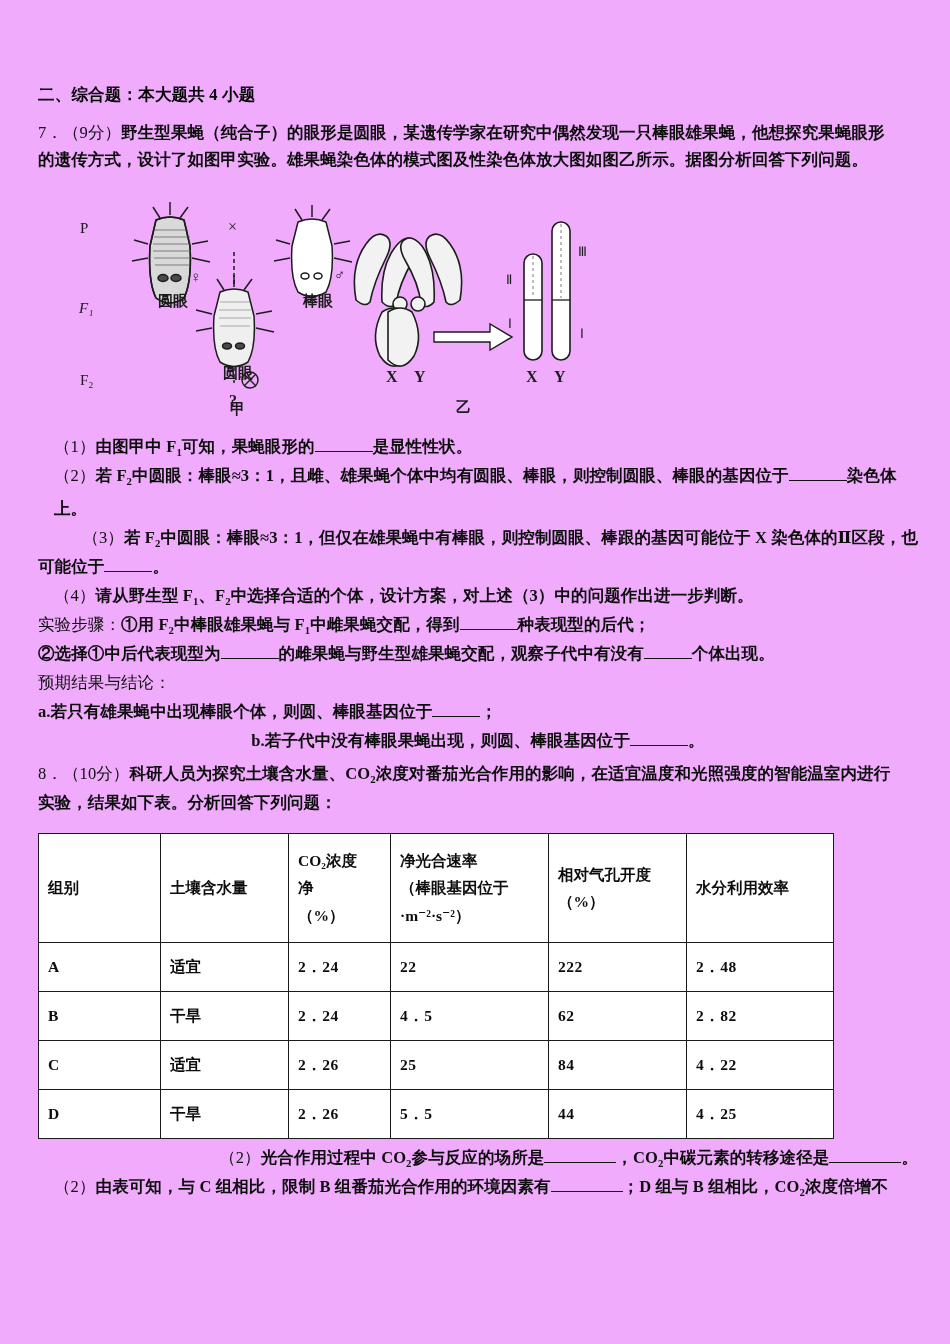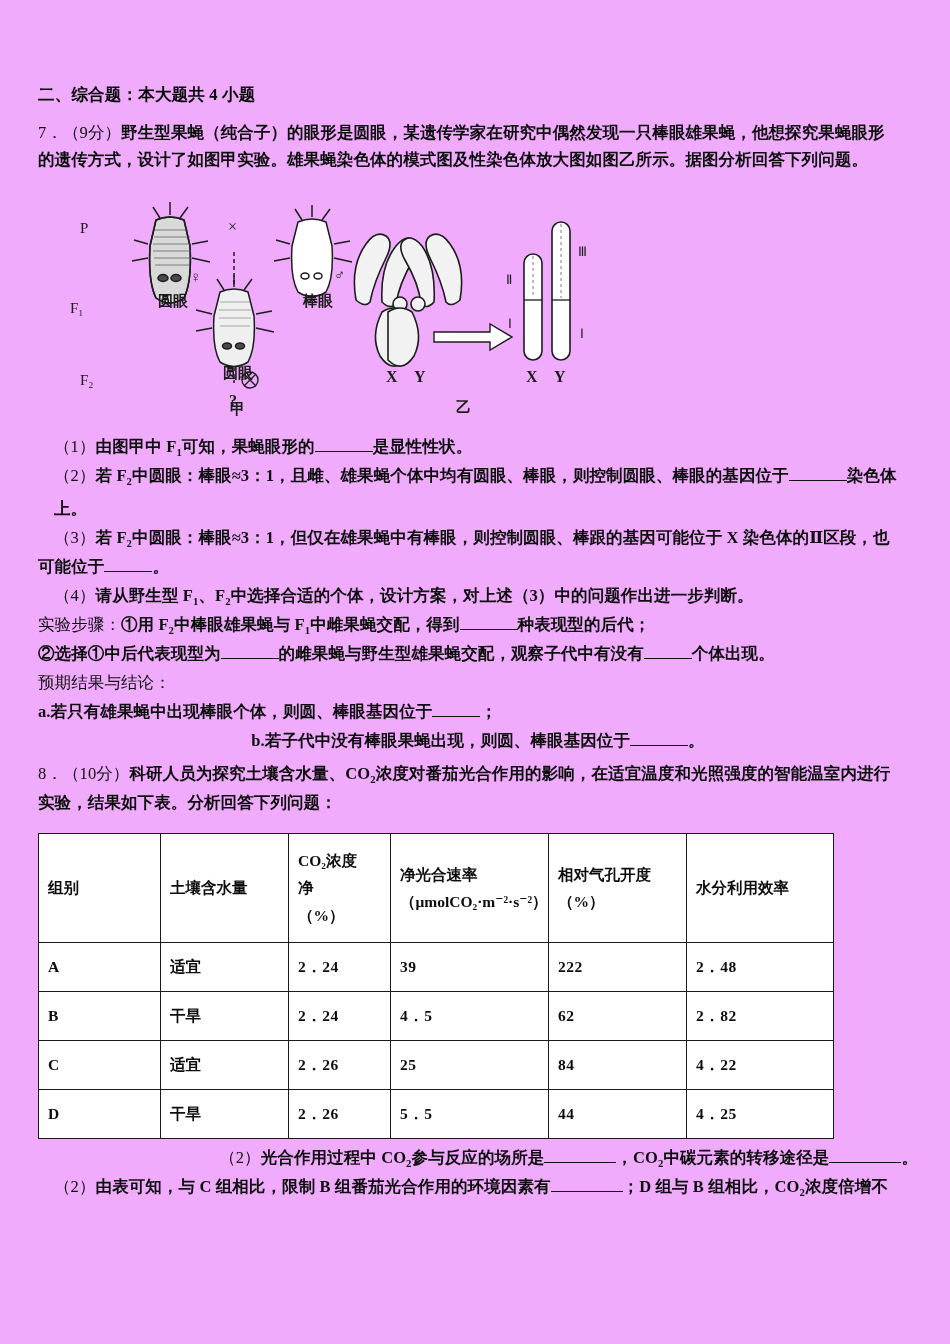--- a/index.html
+++ b/index.html
@@ -117,21 +117,21 @@
     <div class="sec-head">二、综合题：本大题共 4 小题</div>
 
     <div class="para" style="margin-top:10px;">
       <span>7．</span><span>（9分）</span><span class="bold">野生型果蝇（纯合子）的眼形是圆眼，某遗传学家在研究中偶然发现一只棒眼雄果蝇，他想探究果蝇眼形</span>
     </div>
     <div class="para bold" style="margin-top:-6px;">的遗传方式，设计了如图甲实验。雄果蝇染色体的模式图及性染色体放大图如图乙所示。据图分析回答下列问题。</div>
 
     <div class="figure-wrap">
 
       <div class="fig-label" style="left:42px; top:28px;">P</div>
-      <div class="fig-label" style="left:32px; top:108px;">F₁</div>
+      <div class="fig-label" style="left:41px; top:108px;font-style:italic;">F₁</div>
       <div class="fig-label" style="left:42px; top:180px;">F₂</div>
 
       <svg width="320" height="232" viewBox="0 0 320 232" style="position:absolute; left:60px; top:0;">
         <g fill="none" stroke="#1c1c1c" stroke-width="1.5" stroke-linejoin="round">
 
           <g>
             <path d="M58 28 q14 -6 28 0 l6 26 q2 36 -6 52 q-14 10 -28 0 q-8 -16 -6 -52 z" fill="#d9d9d9"></path>
             <path d="M58 28 q14 -6 28 0 l6 26 q2 36 -6 52 q-14 10 -28 0 q-8 -16 -6 -52 z" fill="none"></path>
 
             <path d="M62 26 l-7 -11 M72 23 l0 -13 M82 26 l8 -11"></path>
@@ -233,21 +233,21 @@
     </div>
 
     <div class="para" style="padding-left:16px;">
       <span>（1）</span><span class="bold">由图甲中 F<sub>1</sub>可知，果蝇眼形的</span><span class="blank b-md"></span><span class="bold">是显性性状。</span>
     </div>
 
     <div class="para" style="padding-left:16px; margin-top:-4px;">
       <span>（2）</span><span class="bold">若 F<sub>2</sub>中圆眼：棒眼≈3：1，且雌、雄果蝇个体中均有圆眼、棒眼，则控制圆眼、棒眼的基因位于</span><span class="blank b-md"></span><span class="bold">染色体上。</span>
     </div>
 
-    <div class="para" style="padding-left:16px; margin-top:-4px;">
+    <div class="para" style="padding-left:16px; margin-top:-4px;text-align:right;">
       <span>（3）</span><span class="bold">若 F<sub>2</sub>中圆眼：棒眼≈3：1，但仅在雄果蝇中有棒眼，则控制圆眼、棒跟的基因可能位于 X 染色体的Ⅱ区段，也</span>
     </div>
     <div class="para" style="margin-top:-4px;">
       <span class="bold">可能位于</span><span class="blank b-sm"></span><span class="bold">。</span>
     </div>
 
     <div class="para" style="padding-left:16px; margin-top:-4px;">
       <span>（4）</span><span class="bold">请从野生型 F<sub>1</sub>、F<sub>2</sub>中选择合适的个体，设计方案，对上述（3）中的问题作出进一步判断。</span>
     </div>
 
@@ -291,37 +291,37 @@
           <th>
             <span>土壤含水量</span>
           </th>
           <th class="th-multiline">
             <div>CO₂浓度</div>
             <div>净</div>
             <div>（%）</div>
           </th>
           <th class="th-multiline">
             <div>净光合速率</div>
-            <div>（μmolCO₂·m⁻²·s⁻²）</div>
+            <div>（棒眼基因位于·m⁻²·s⁻²）</div>
           </th>
           <th class="th-multiline">
             <div>相对气孔开度</div>
             <div>（%）</div>
           </th>
           <th>
             <span>水分利用效率</span>
           </th>
         </tr>
       </thead>
       <tbody>
         <tr>
           <td class="num-sp">A</td>
           <td>适宜</td>
           <td class="num-sp">2．24</td>
-          <td class="num-sp">39</td>
+          <td class="num-sp">22</td>
           <td class="num-sp">222</td>
           <td class="num-sp">2．48</td>
         </tr>
         <tr>
           <td class="num-sp">B</td>
           <td>干旱</td>
           <td class="num-sp">2．24</td>
           <td class="num-sp">4．5</td>
           <td class="num-sp">62</td>
           <td class="num-sp">2．82</td>

